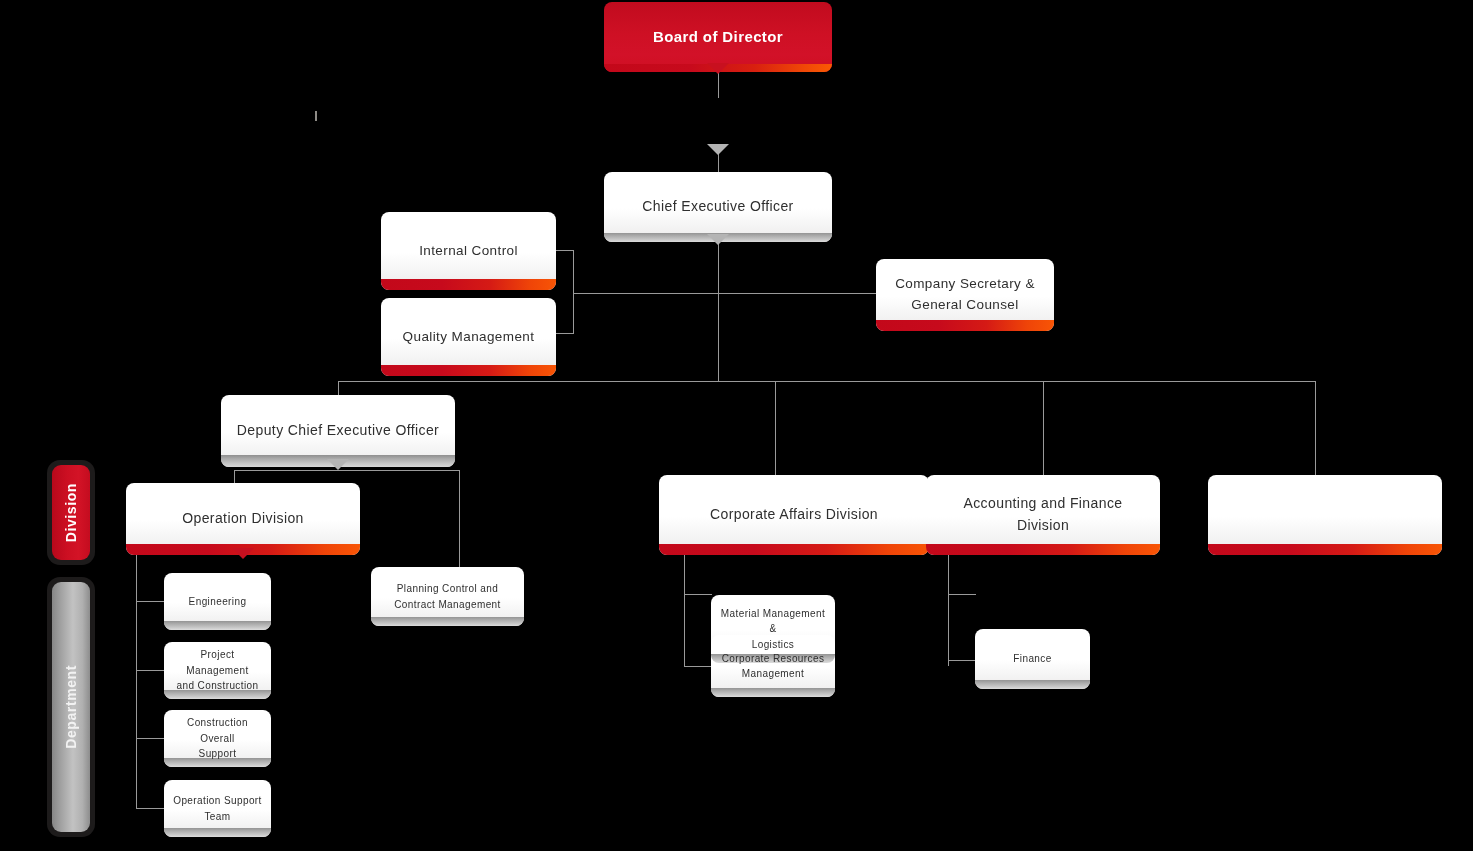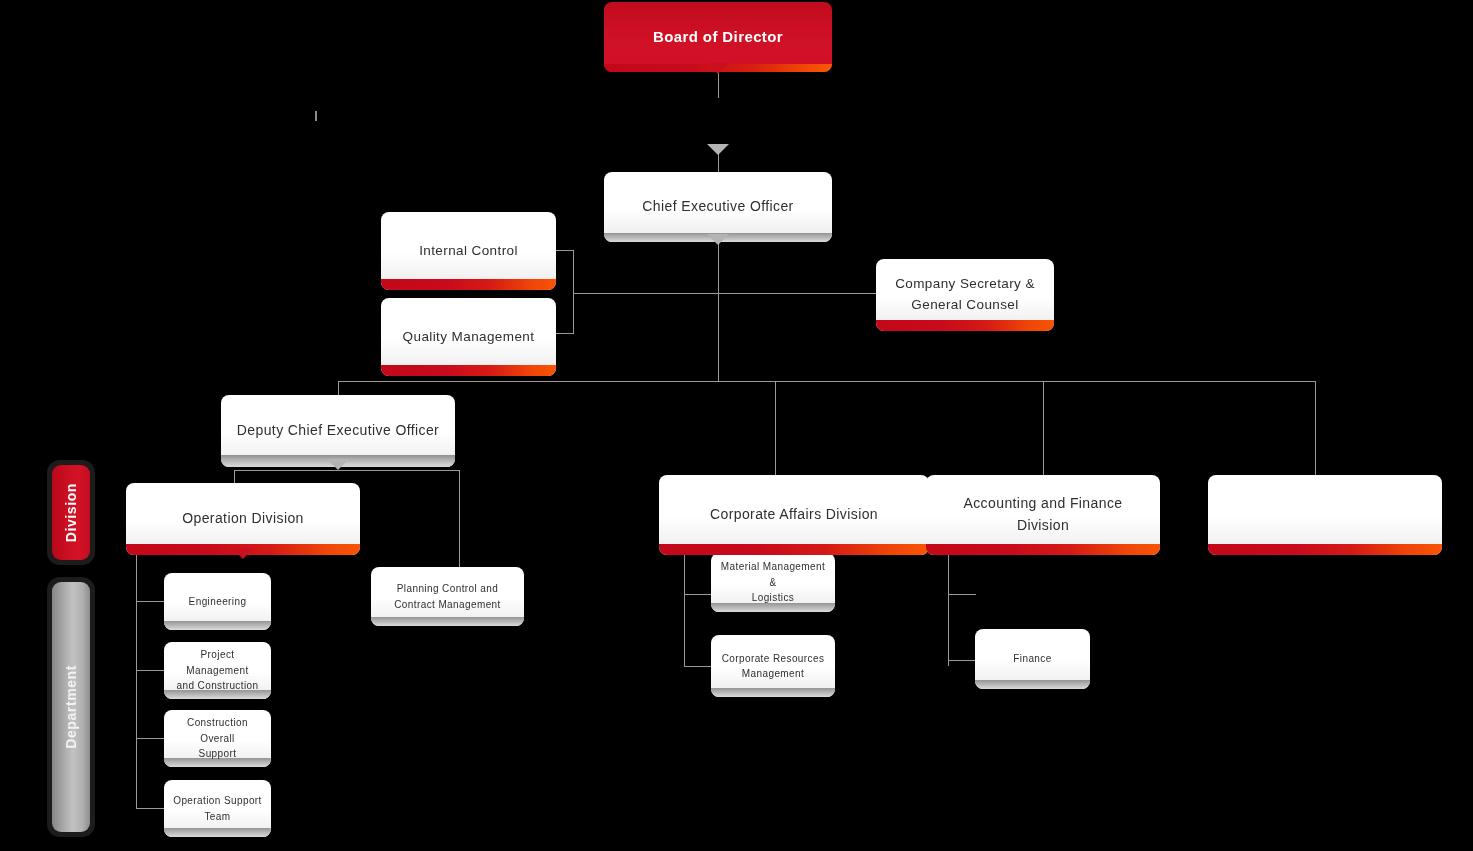--- a/index.html
+++ b/index.html
@@ -315,21 +315,21 @@
   <div class="node body-light" style="left:164px; top:780px; width:107px; height:57px;">
     <div class="inner">
       <div class="label t-sm">
         <span>Operation Support</span><br>
         <span>Team</span>
       </div>
       <div class="strip strip-gray-thin"></div>
     </div>
   </div>
 
-  <div class="node body-light" style="left:711px; top:553px; width:124px; height:59px;">
+  <div class="node body-light" style="left:711px; top:595px; width:124px; height:68px;">
     <div class="inner">
       <div class="label t-sm">
         <span>Material Management &amp;</span><br>
         <span>Logistics</span>
       </div>
       <div class="strip strip-gray-thin"></div>
     </div>
   </div>
 
   <div class="node body-light" style="left:711px; top:635px; width:124px; height:62px;">

